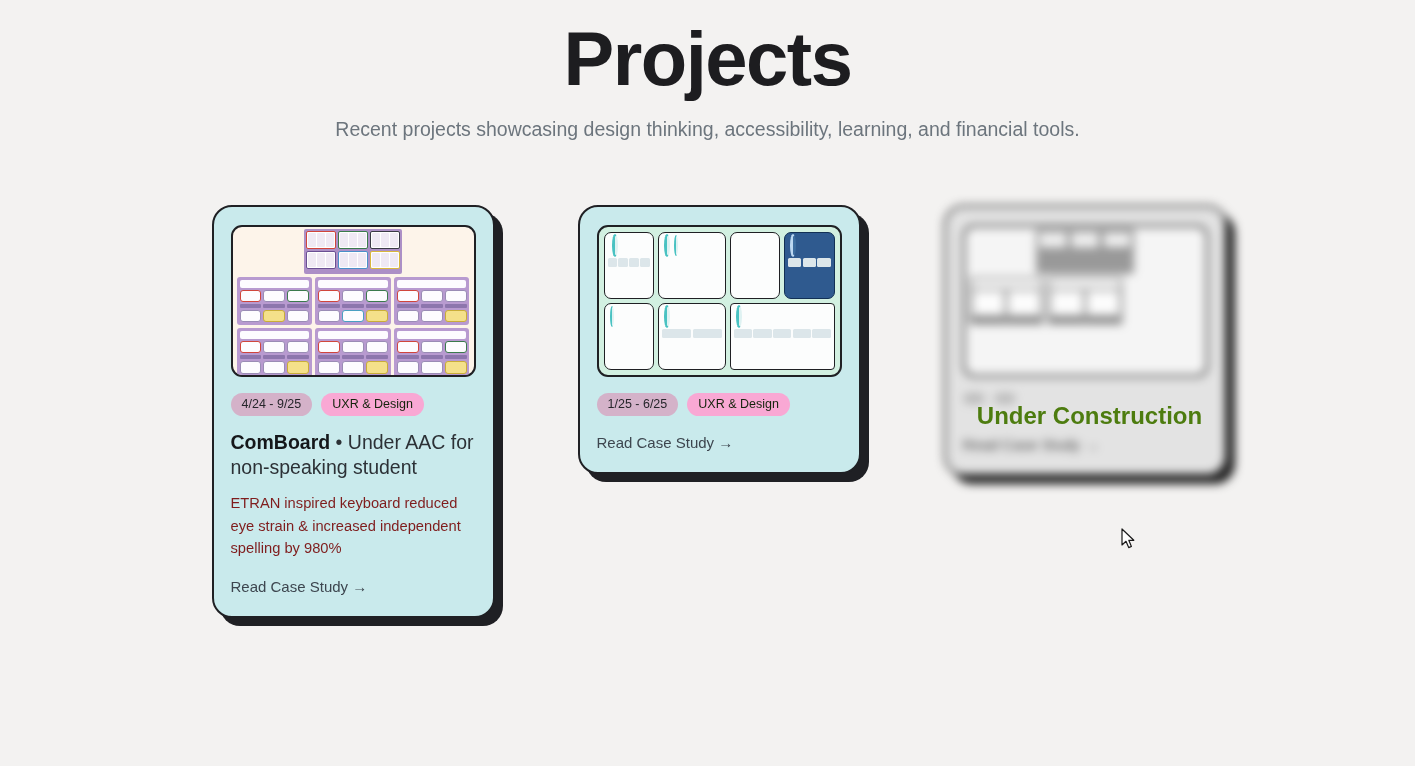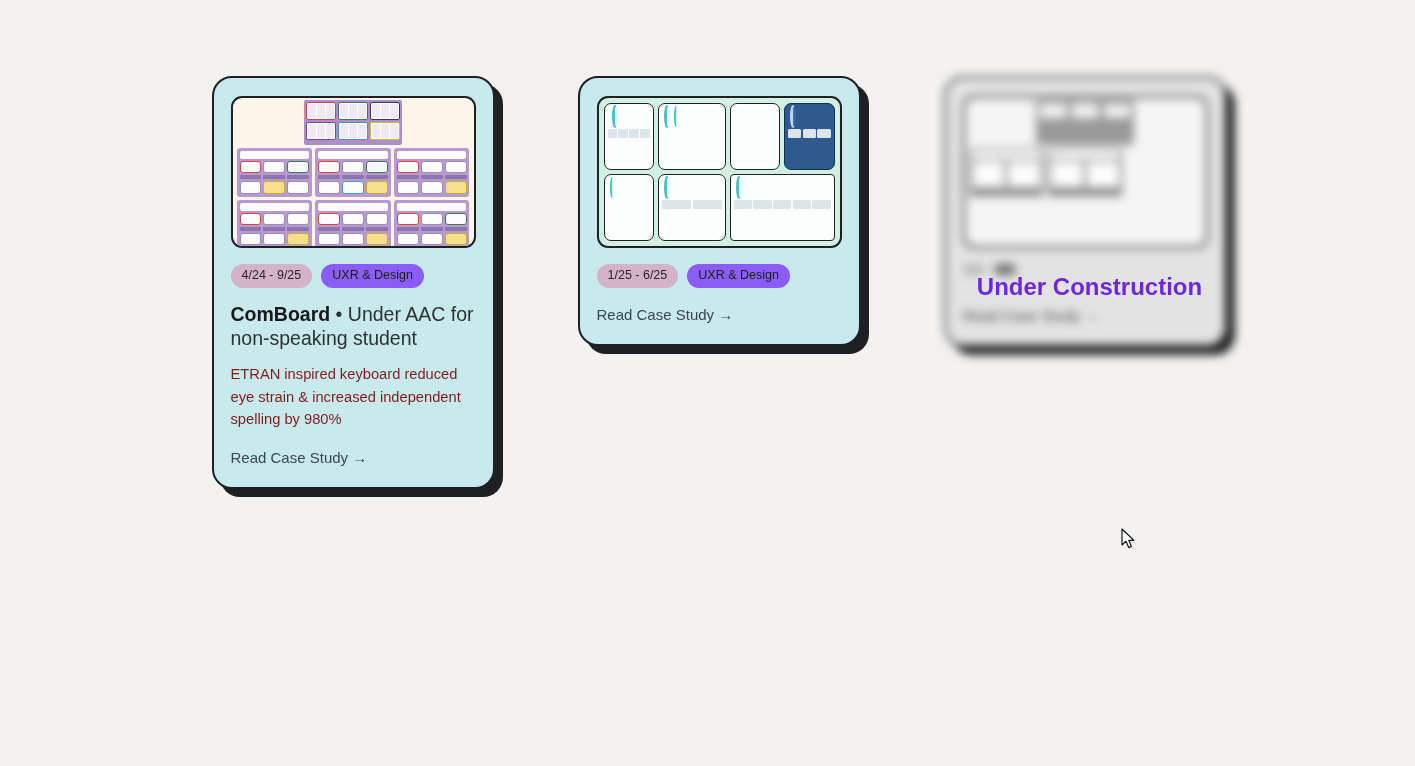--- a/index.html
+++ b/index.html
@@ -215,21 +215,21 @@
   }
   .badge {
     font-size: 12.5px;
     font-weight: 500;
     border-radius: 999px;
     padding: 5px 11px 6px;
     line-height: 1;
     white-space: nowrap;
   }
   .badge-date { background: #d4b2c9; color: #26262b; }
-  .badge-cat  { background: #8b5cf6; color: #14240c; }
+  .badge-cat  { background: #f9a8d4; color: #14240c; }
 
   
   .card-title {
     margin-top: 14px;
     font-size: 19.5px;
     line-height: 1.28;
     font-weight: 400;
     color: #2c3136;
   }
   .card-title strong { font-weight: 700; color: #15171a; }
@@ -257,39 +257,41 @@
   }
   .wip-overlay {
     position: absolute;
     z-index: 10;
     left: 0; right: 0;
     top: 196px;
     text-align: center;
     font-size: 24px;
     font-weight: 700;
     line-height: 1.26;
-    color: #6d28d9;
+    color: #4d7c0f;
     pointer-events: none;
   }
 
   
   .cursor {
     position: absolute;
     left: 1121px;
     top: 528px;
     width: 14px;
     height: 21px;
     z-index: 50;
     pointer-events: none;
   }
 </style>
 </head>
 <body>
 
 <header class="page-header">
+  <h1 class="page-title">Projects</h1>
+  <p class="page-subtitle">Recent projects showcasing design thinking, accessibility, learning, and financial tools.</p>
 </header>
 
 <section class="cards-row">
 
   <div class="card-slot">
     <article class="project-card">
 
       <div class="thumb">
         <div class="aac-top">
           <span class="mini">

